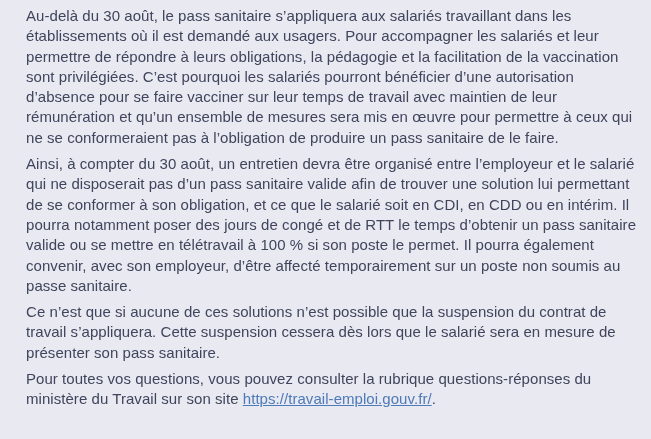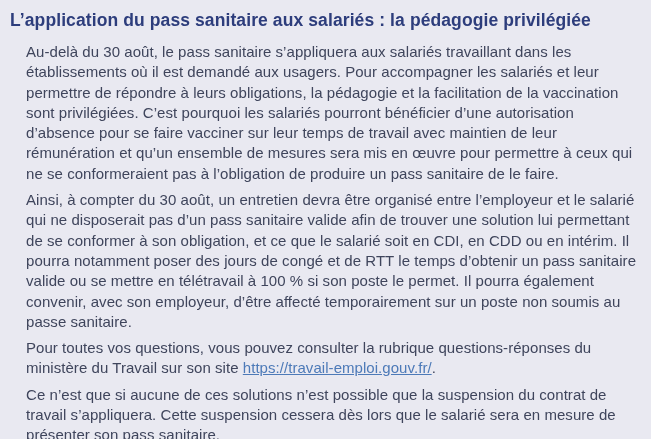--- a/index.html
+++ b/index.html
@@ -45,23 +45,22 @@
     color: var(--link);
     text-decoration: underline;
     cursor: pointer;
   }
 </style>
 </head>
 <body>
 
 <div class="page">
 
-  <h1 class="article-title">L’application du pass sanitaire aux salariés : la pédagogie privilégiée</h1>
 
   <p class="para">Au-delà du 30 août, le pass sanitaire s’appliquera aux salariés travaillant dans les établissements où il est demandé aux usagers. Pour accompagner les salariés et leur permettre de répondre à leurs obligations, la pédagogie et la facilitation de la vaccination sont privilégiées. C’est pourquoi les salariés pourront bénéficier d’une autorisation d’absence pour se faire vacciner sur leur temps de travail avec maintien de leur rémunération et qu’un ensemble de mesures sera mis en œuvre pour permettre à ceux qui ne se conformeraient pas à l’obligation de produire un pass sanitaire de le faire.</p>
 
   <p class="para"><span>Ainsi, à compter du 30 août, un </span><span class="bold-run">entretien</span><span> devra être organisé entre l’employeur et le salarié qui ne disposerait pas d’un pass sanitaire valide afin de trouver une solution lui permettant de se conformer à son obligation, et ce que le salarié soit en CDI, en CDD ou en intérim. Il pourra notamment </span><span class="bold-run">poser des jours de congé et de RTT</span><span> le temps d’obtenir un pass sanitaire valide ou se mettre en télétravail à 100 % si son poste le permet. Il pourra également convenir, avec son employeur, d’être affecté temporairement sur un poste non soumis au passe sanitaire.</span></p>
 
+  <p class="para">Ce n’est que si aucune de ces solutions n’est possible que la suspension du contrat de travail s’appliquera. Cette suspension cessera dès lors que le salarié sera en mesure de présenter son pass sanitaire.</p>
+
   <p class="para"><span>Pour toutes vos questions, vous pouvez consulter la rubrique questions-réponses du ministère du Travail sur son site </span><a class="link" href="#">https://travail-emploi.gouv.fr/</a><span>.</span></p>
-
-  <p class="para">Ce n’est que si aucune de ces solutions n’est possible que la suspension du contrat de travail s’appliquera. Cette suspension cessera dès lors que le salarié sera en mesure de présenter son pass sanitaire.</p>
 
 </div>
 
 </body></html>

